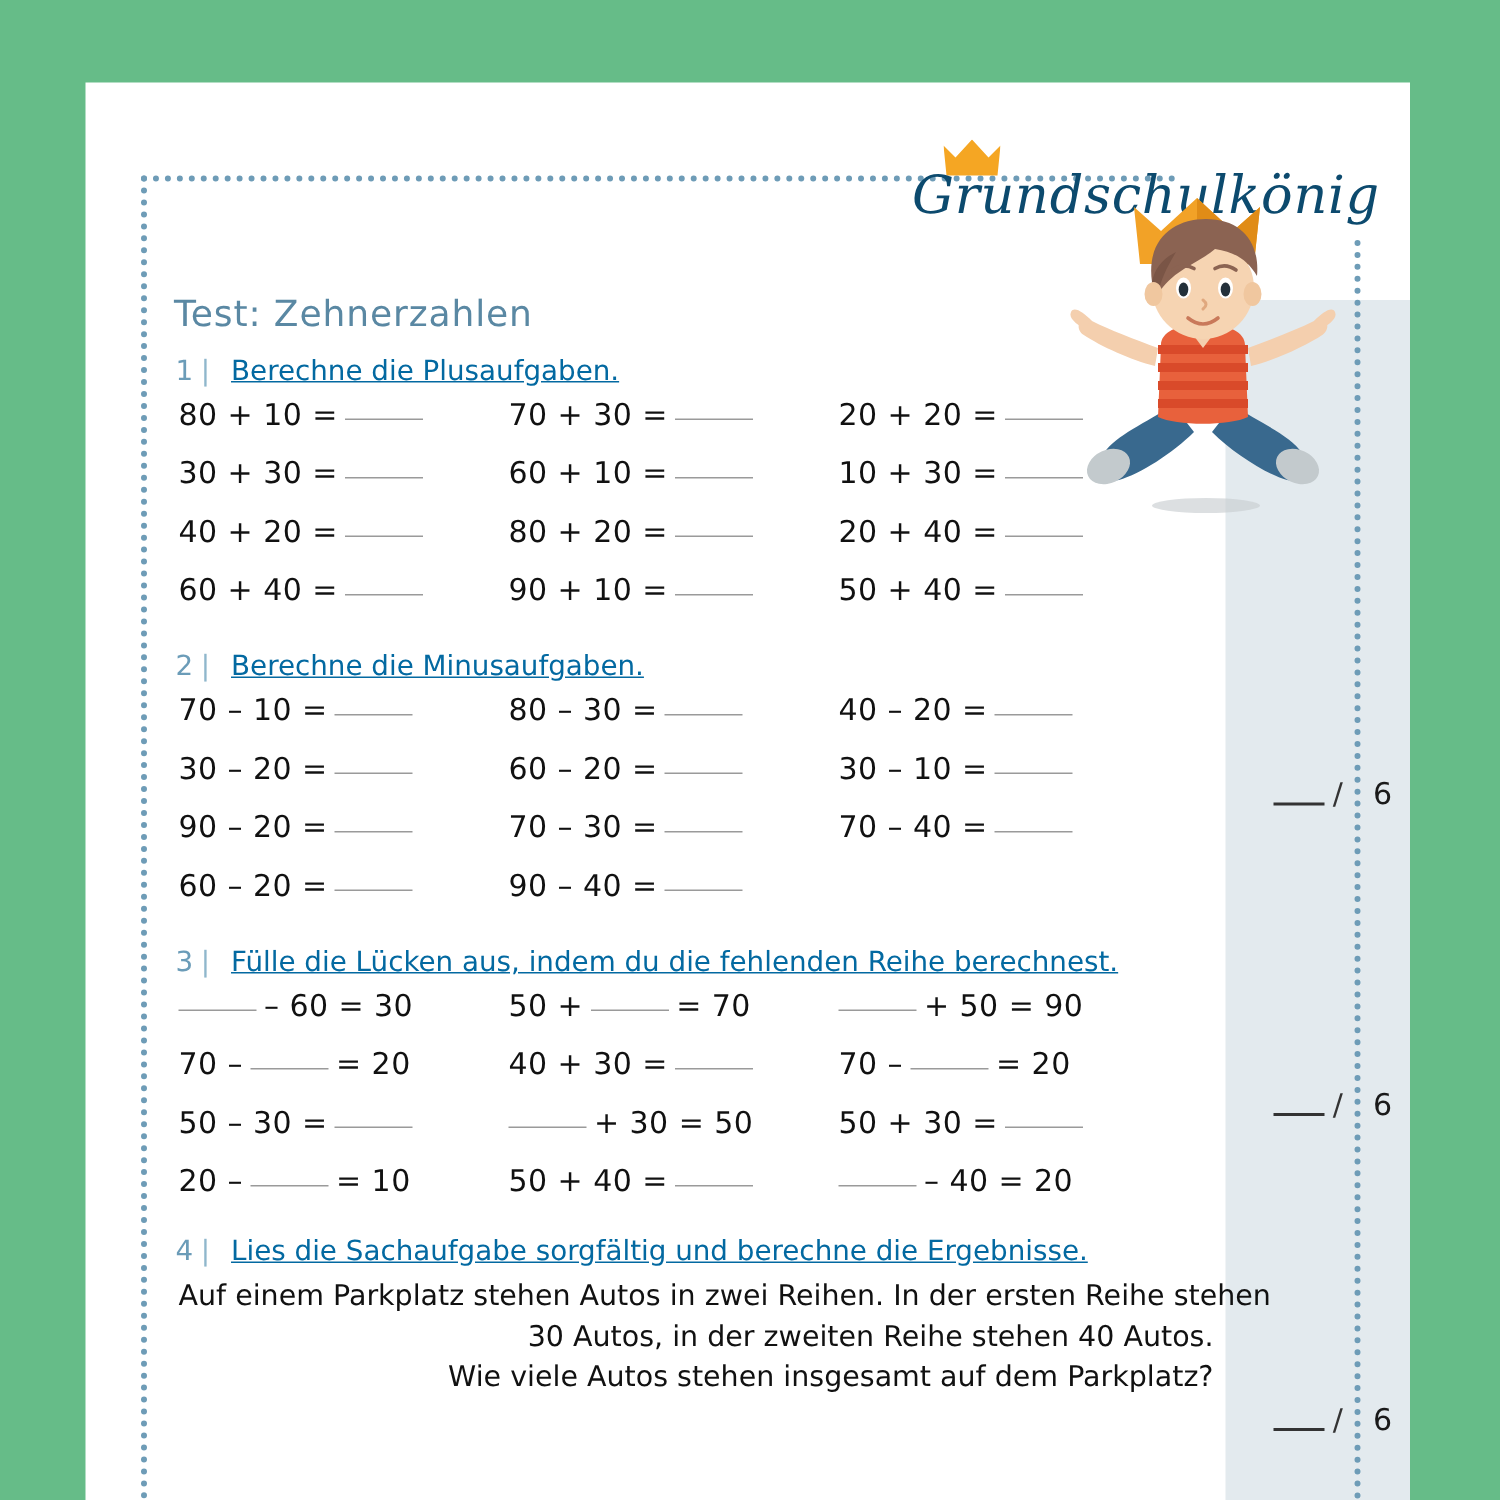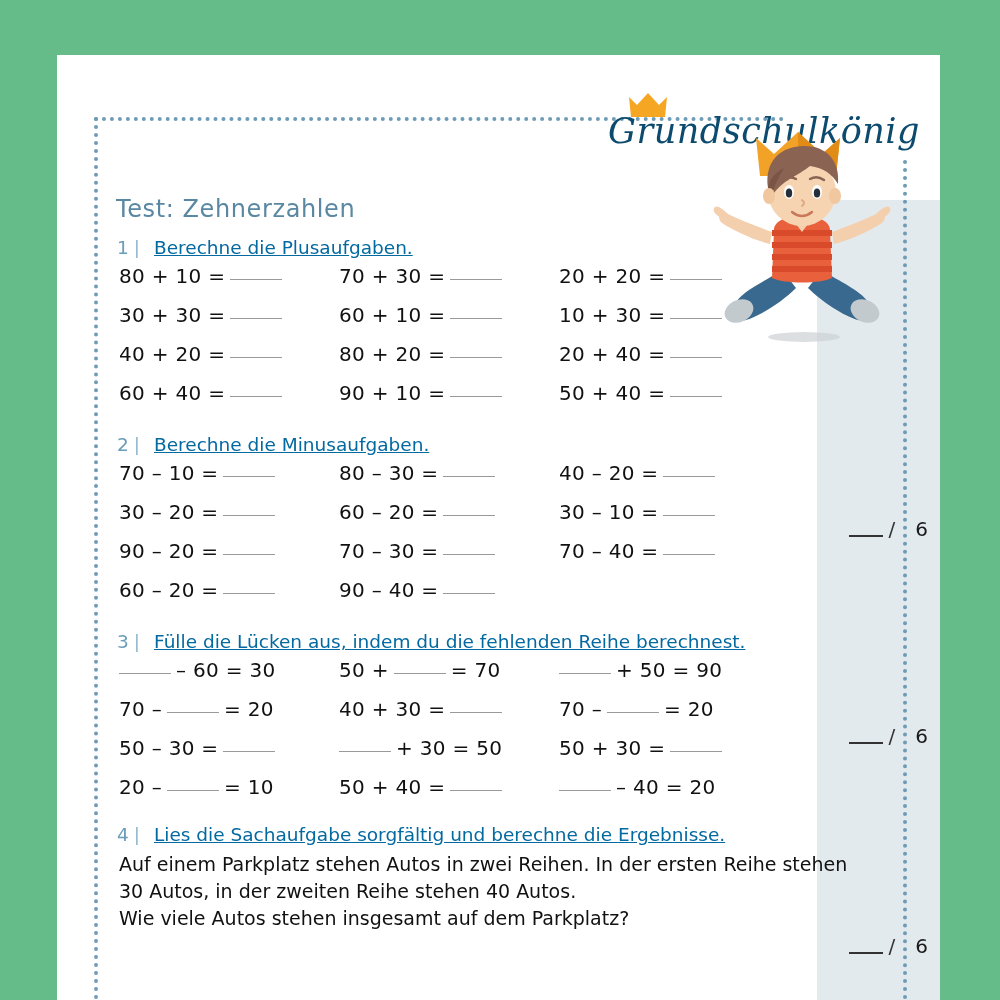--- a/index.html
+++ b/index.html
@@ -166,20 +166,21 @@
     vertical-align: -2px;
   }
   .blank.lead { margin-left: 0; }
 
   .word-problem {
     margin: 4px 0 0 4px;
     font-size: 19px;
     line-height: 27px;
     color: #111;
     max-width: 690px;
+    text-align: right;
   }
   .wp-line { white-space: nowrap; }
 
   .sec-gap { height: 14px; }
 </style>
 </head>
 <body>
 
 <div class="sheet">
 

